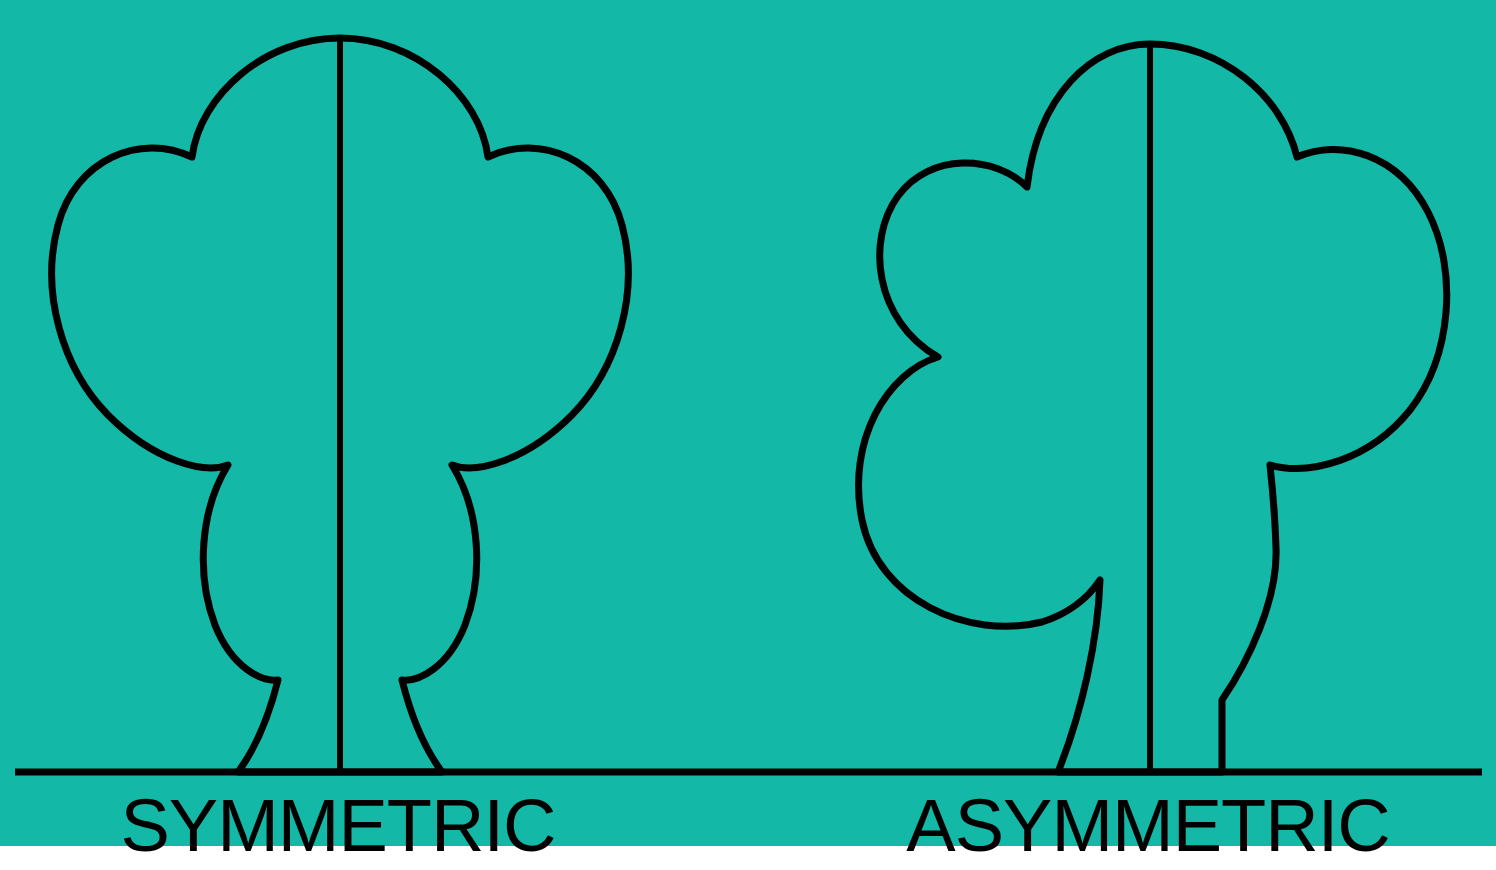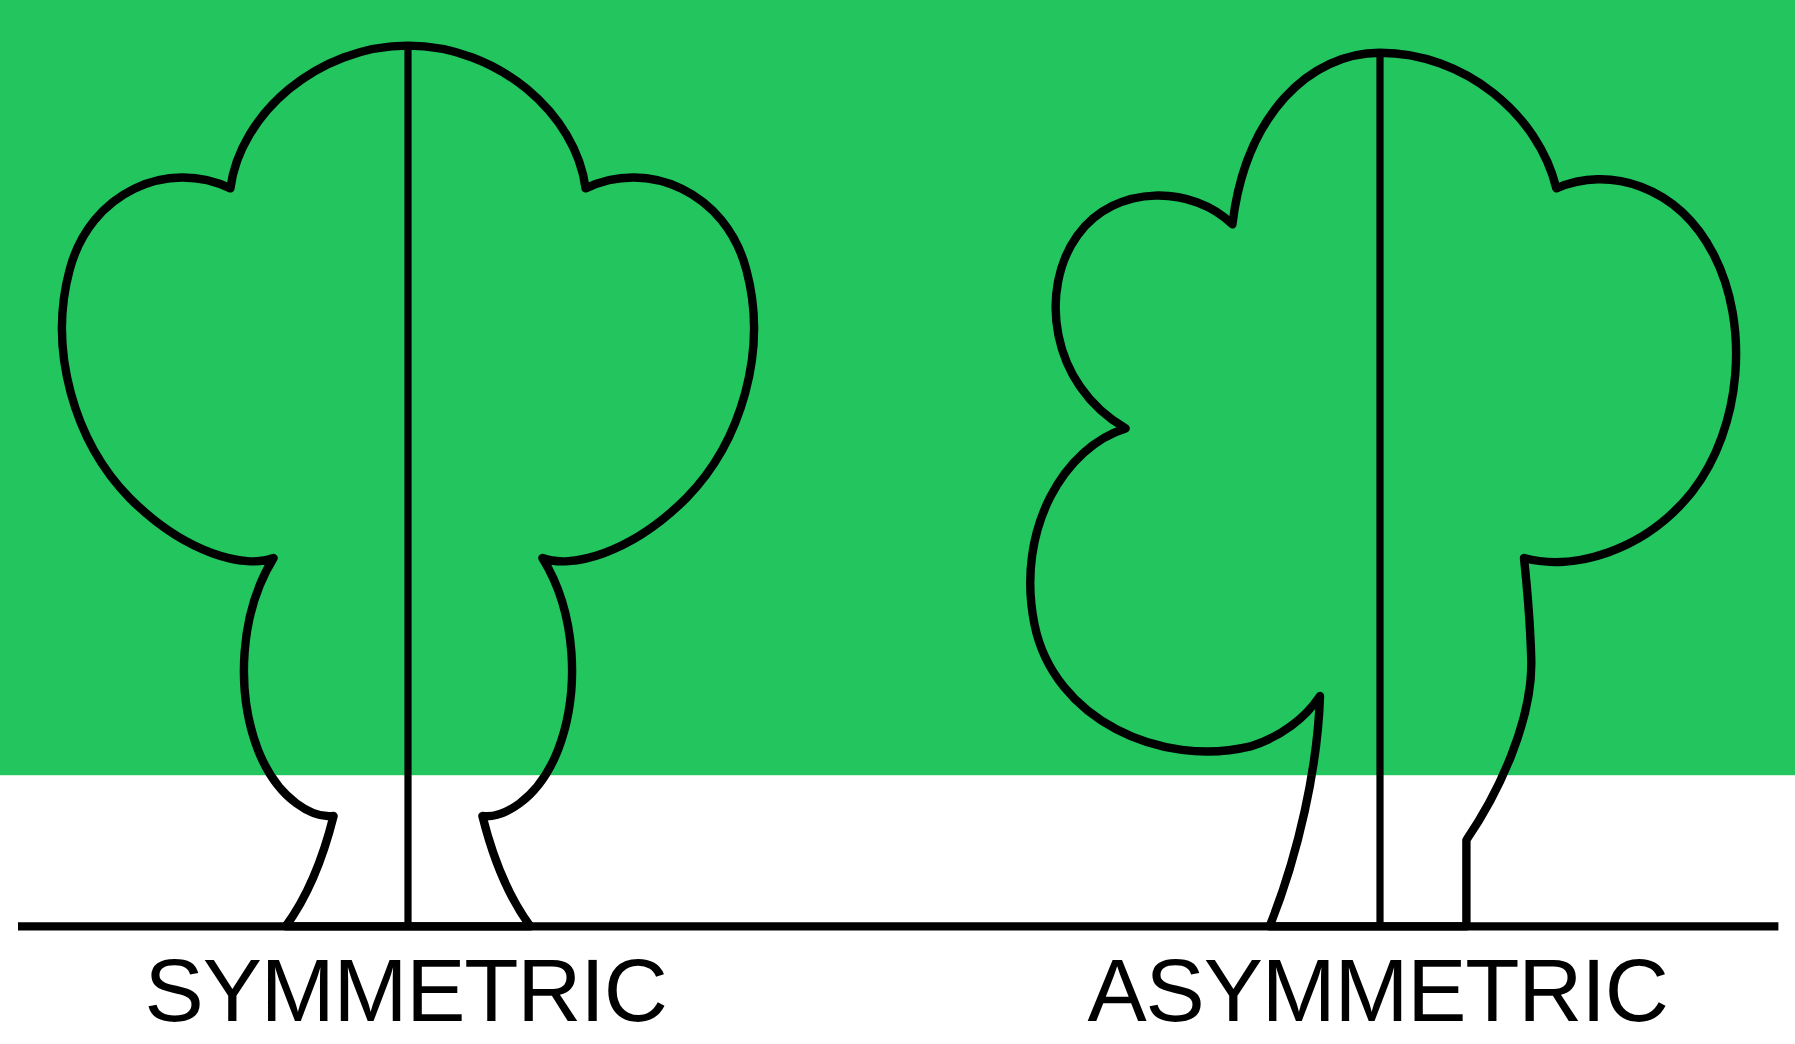--- a/index.html
+++ b/index.html
@@ -10,22 +10,22 @@
   }
   body {
     width: 1496px;
     height: 870px;
     font-family: "Liberation Sans", sans-serif;
     overflow: hidden;
   }
   #diagram-root {
     position: relative;
     width: 1496px;
-    height: 646px;
-    background: #22c55e;
+    height: 846px;
+    background: #14b8a6;
   }
   #figure-svg {
     position: absolute;
     left: 0;
     top: 0;
     width: 1496px;
     height: 870px;
     display: block;
   }
   .tree-outline {

